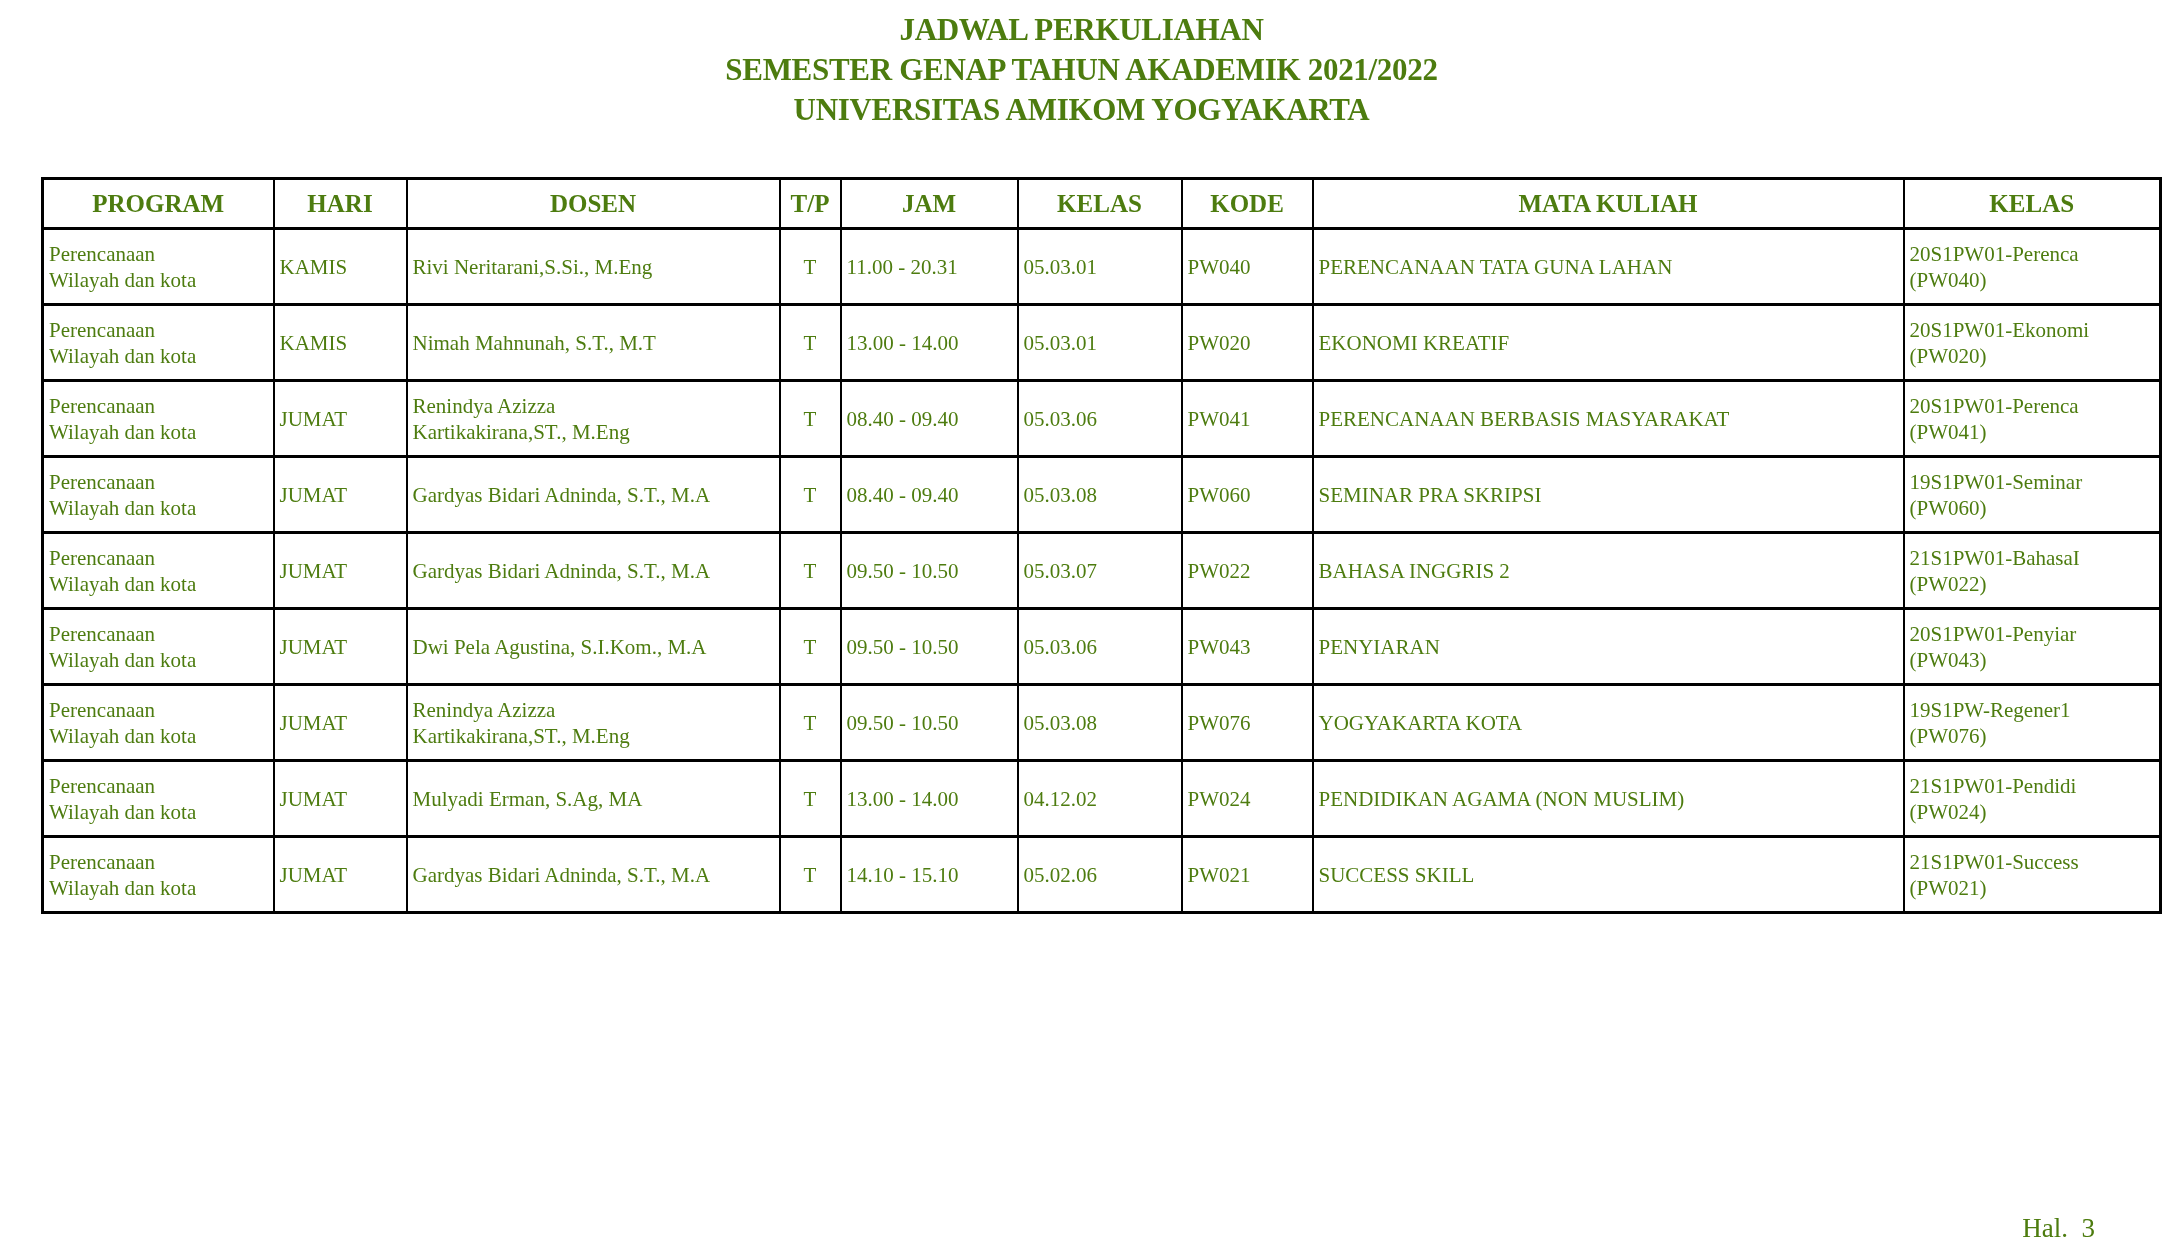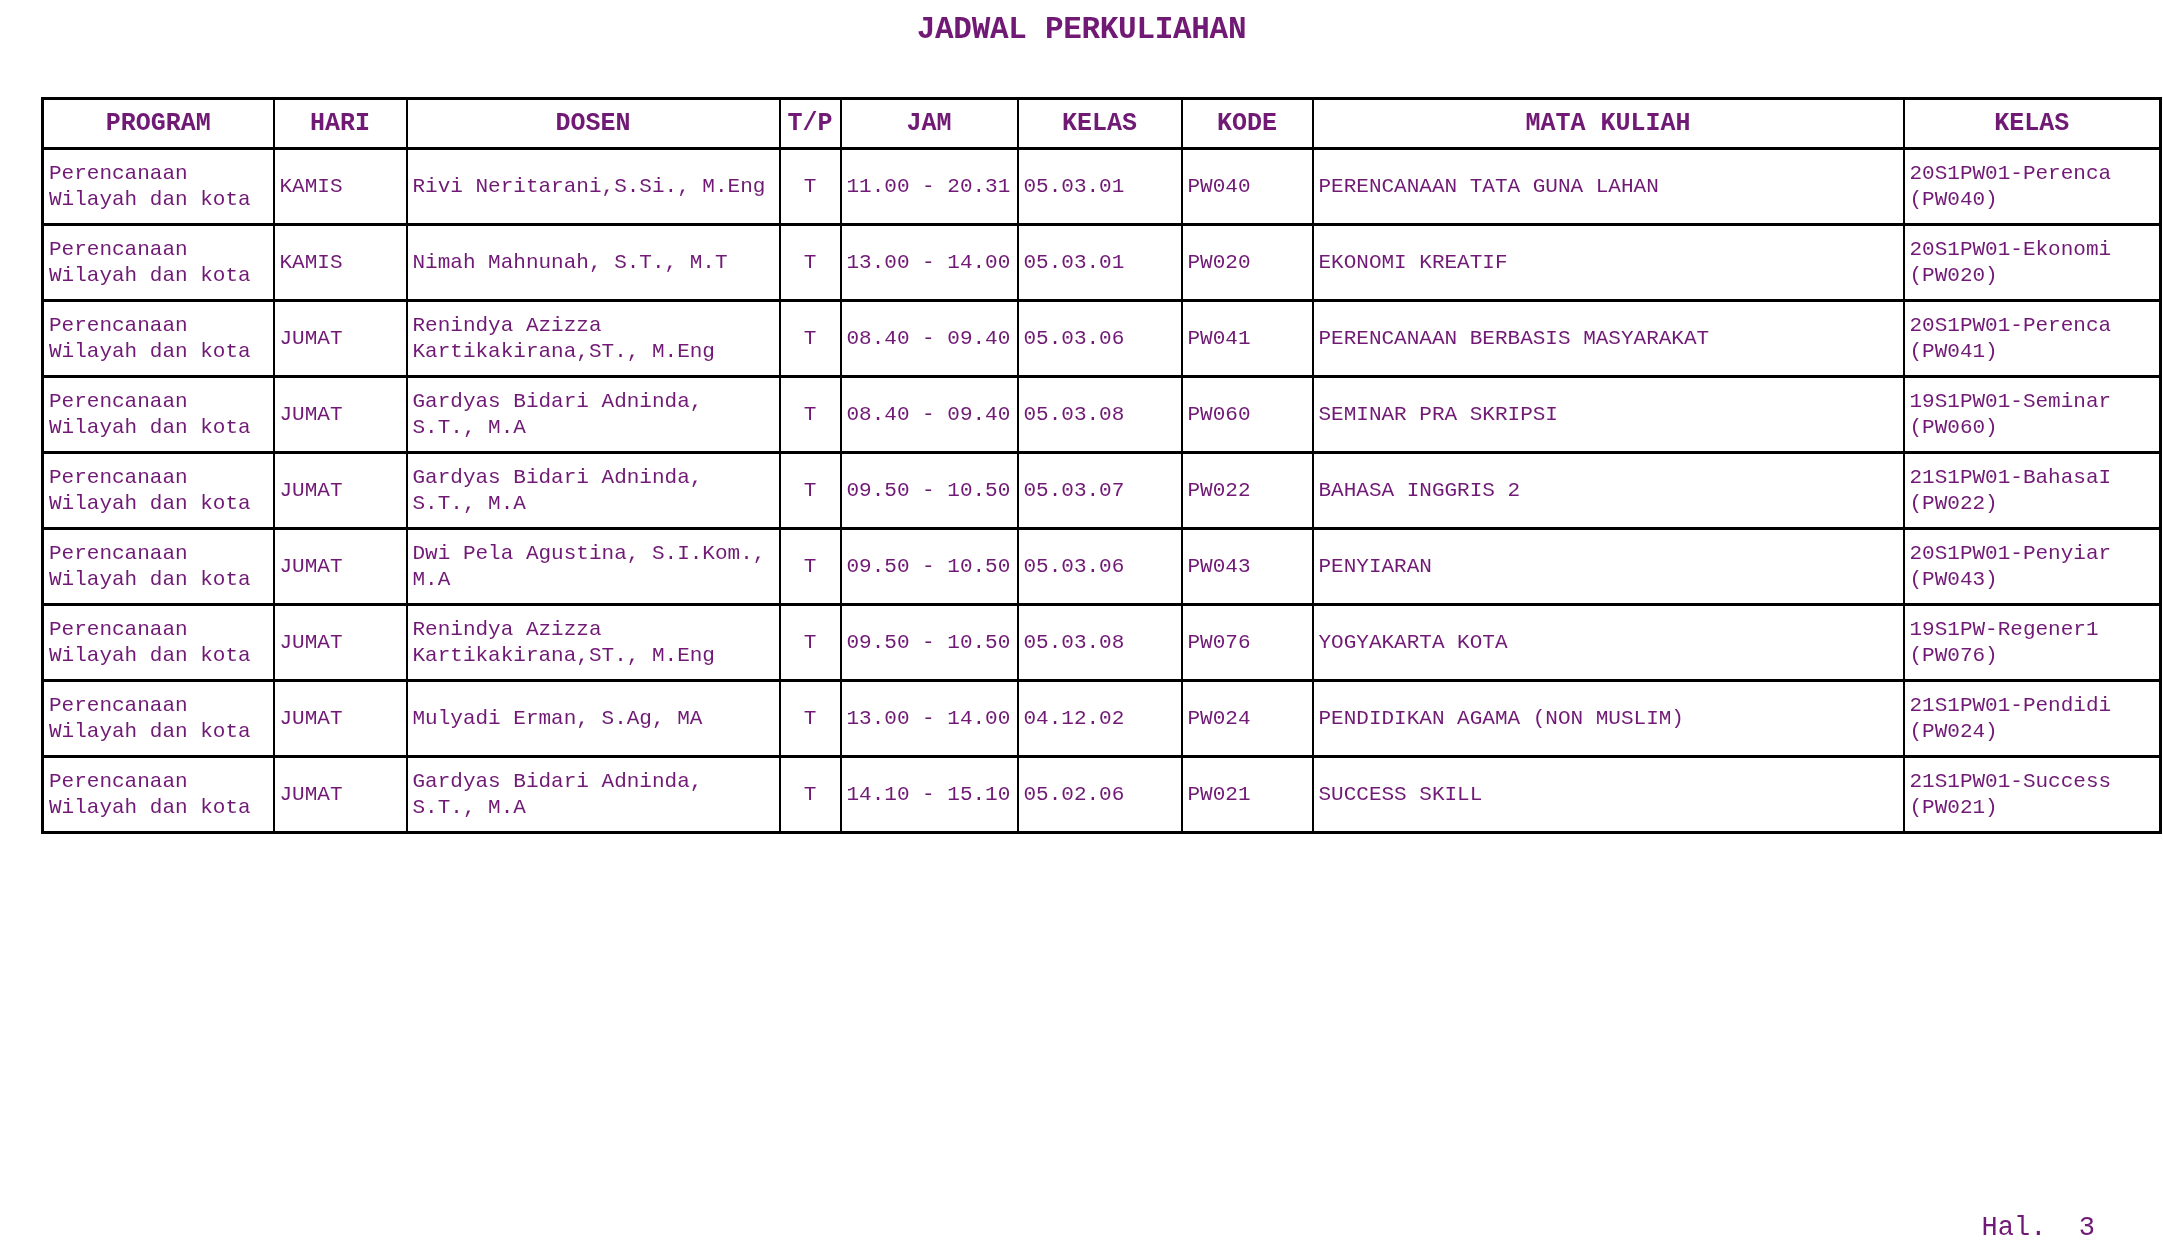--- a/index.html
+++ b/index.html
@@ -5,22 +5,22 @@
   html, body {
     margin: 0;
     padding: 0;
     background: #ffffff;
   }
   .page {
     position: relative;
     width: 2163px;
     height: 1250px;
     background: #ffffff;
-    color: #701a75;
-    font-family: Liberation Mono, monospace;
+    color: #4d7c0f;
+    font-family: Liberation Serif, serif;
     overflow: hidden;
   }
   .doc-header {
     padding-top: 10px;
     text-align: center;
   }
   .title-line {
     margin: 0;
     font-size: 31px;
     font-weight: 700;
@@ -71,20 +71,22 @@
     white-space: pre;
   }
 </style>
 </head>
 <body>
 
 <div class="page">
 
   <div class="doc-header">
     <div class="title-line">JADWAL PERKULIAHAN</div>
+    <div class="title-line">SEMESTER GENAP TAHUN AKADEMIK 2021/2022</div>
+    <div class="title-line">UNIVERSITAS AMIKOM YOGYAKARTA</div>
   </div>
 
   <table class="schedule">
     <colgroup>
       <col style="width:231px">
       <col style="width:133px">
       <col style="width:373px">
       <col style="width:61px">
       <col style="width:177px">
       <col style="width:164px">

